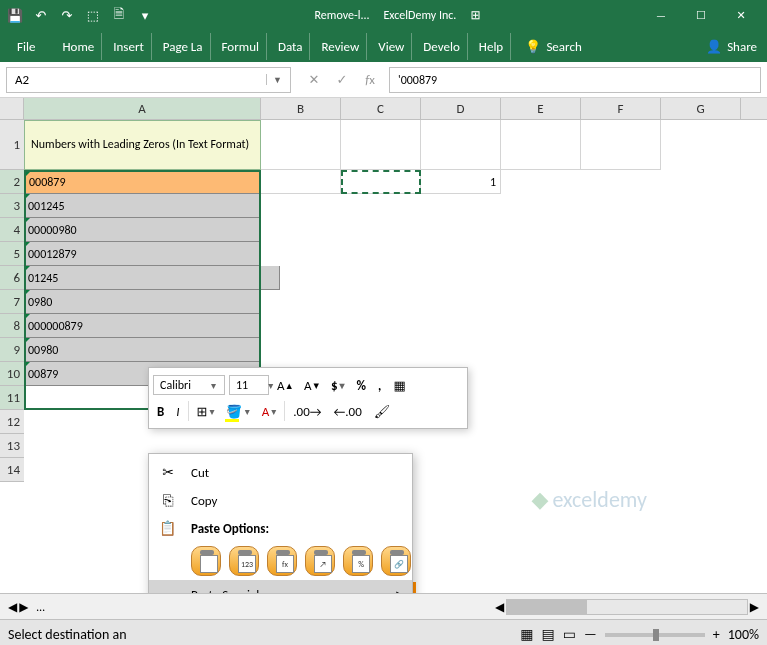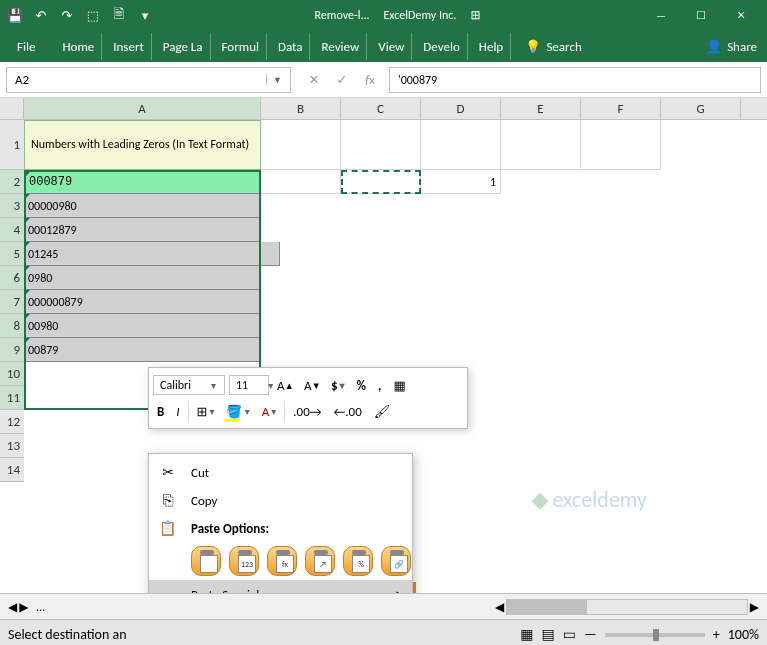--- a/index.html
+++ b/index.html
@@ -36,21 +36,21 @@
     .row-h { border-bottom: 1px solid #c0c0c0; height: 24px; display: flex; align-items: center; justify-content: flex-end; padding-right: 4px; color: #333; }
     .row-h.selected { background: #cce0d0; }
     .row-h.header-row { height: 50px; }
     
     .cells { flex: 1; position: relative; }
     .cell-row { display: flex; height: 24px; }
     .cell-row.header-row { height: 50px; }
     .cell { border-right: 1px solid #d4d4d4; border-bottom: 1px solid #d4d4d4; padding: 2px 4px; font-size: 12px; overflow: hidden; display: flex; align-items: center; }
     .cell.header-cell { background: #f5f8d5; font-weight: 500; line-height: 1.3; align-items: center; padding: 4px 6px; border: 1px solid #8fb98f; }
     .cell.selected { background: #d0d0d0; border-right: 1px solid #888; border-bottom: 1px solid #888; }
-    .cell.active { background: #86efac; border: 1px solid #888; font-family: Liberation Mono, monospace; }
+    .cell.active { background: #fdba74; border: 1px solid #888; }
     .green-corner { position: relative; }
     .green-corner::before { content: ''; position: absolute; top: 0; left: 0; border-left: 6px solid #0a7b3e; border-bottom: 6px solid transparent; }
     
     .selection-border { position: absolute; border: 2px solid #217346; pointer-events: none; }
     .marching { position: absolute; border: 2px dashed #217346; pointer-events: none; }
     
     .mini-toolbar { position: absolute; top: 269px; left: 148px; width: 320px; background: #fff; border: 1px solid #bbb; box-shadow: 2px 2px 8px rgba(0,0,0,0.2); padding: 4px; font-size: 13px; z-index: 10; }
     .mt-row { display: flex; align-items: center; gap: 4px; height: 26px; }
     .mt-item { padding: 2px 4px; display: flex; align-items: center; gap: 2px; height: 22px; }
     .mt-sep { width: 1px; height: 20px; background: #ddd; }
@@ -181,20 +181,23 @@
         <div class="cell" style="width:80px"></div>
         <div class="cell" style="width:80px"></div>
       </div>
       <div class="cell-row">
           <div class="cell active green-corner" style="width:237px">000879</div>
           <div class="cell" style="width:80px"></div>
           <div class="cell" style="width:80px"></div>
           <div class="cell" style="width:80px;text-align:right;justify-content:flex-end">1</div>
         </div>
       <div class="cell-row">
+          <div class="cell selected green-corner" style="width:237px">001245</div>
+        </div>
+      <div class="cell-row">
           <div class="cell selected green-corner" style="width:237px">00000980</div>
         </div>
       <div class="cell-row">
           <div class="cell selected green-corner" style="width:237px">00012879</div>
         </div>
       <div class="cell-row">
           <div class="cell selected green-corner" style="width:256px">01245</div>
         </div>
       <div class="cell-row">
           <div class="cell selected green-corner" style="width:237px">0980</div>

